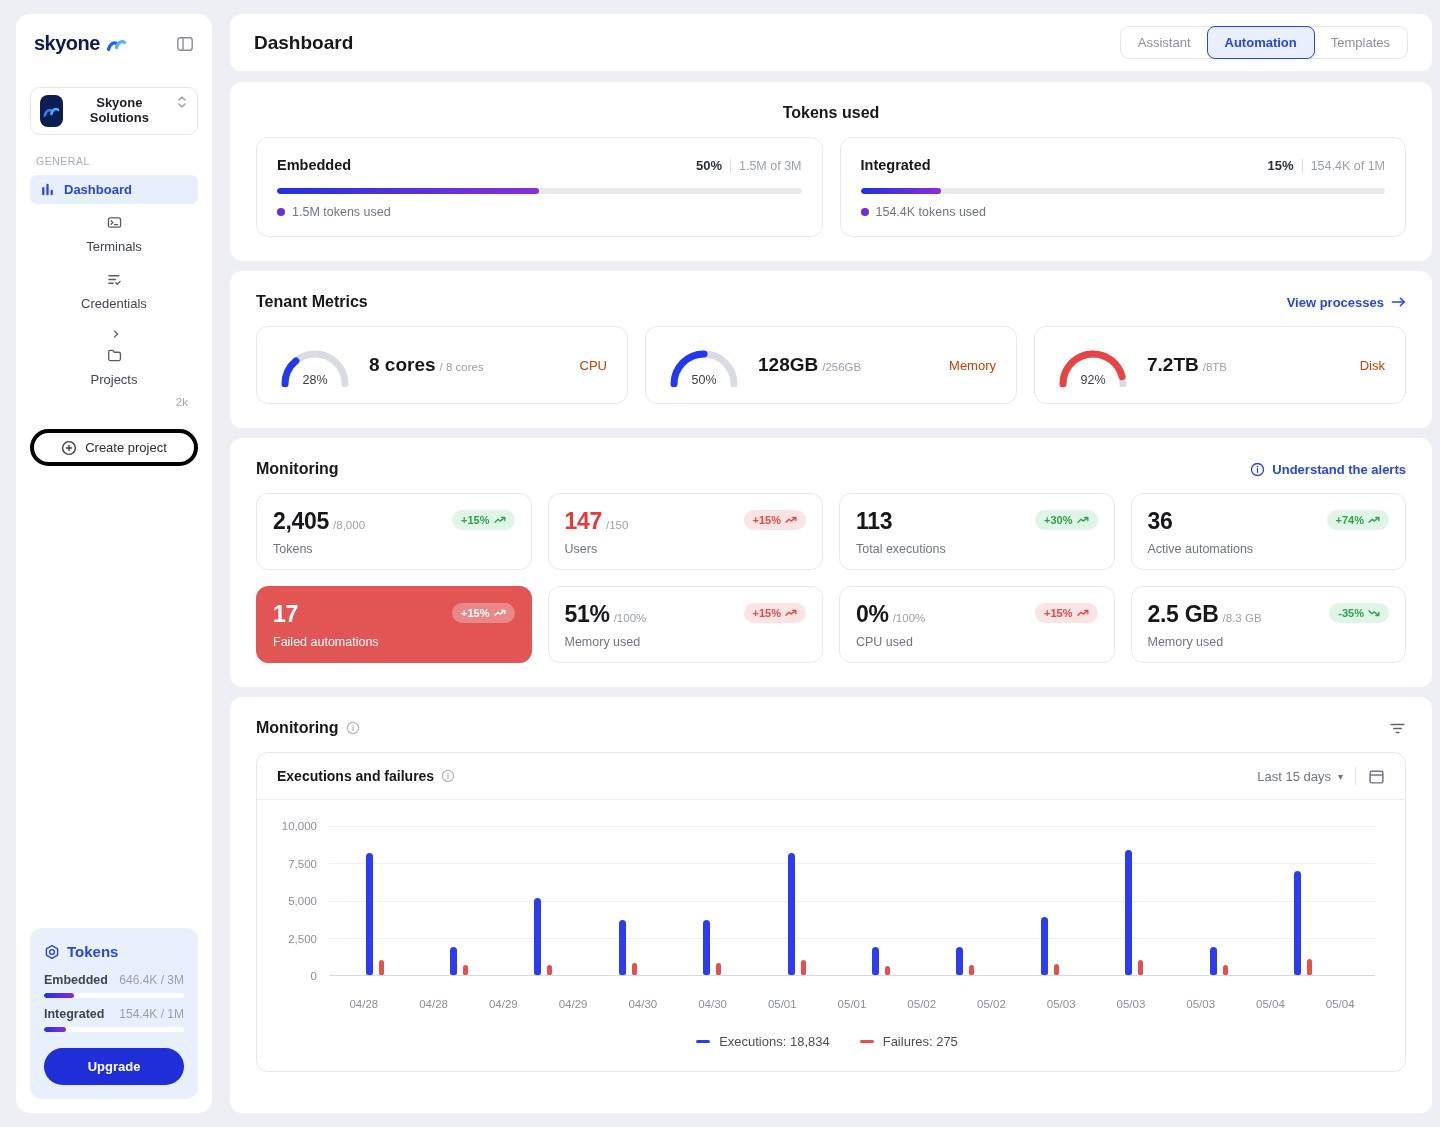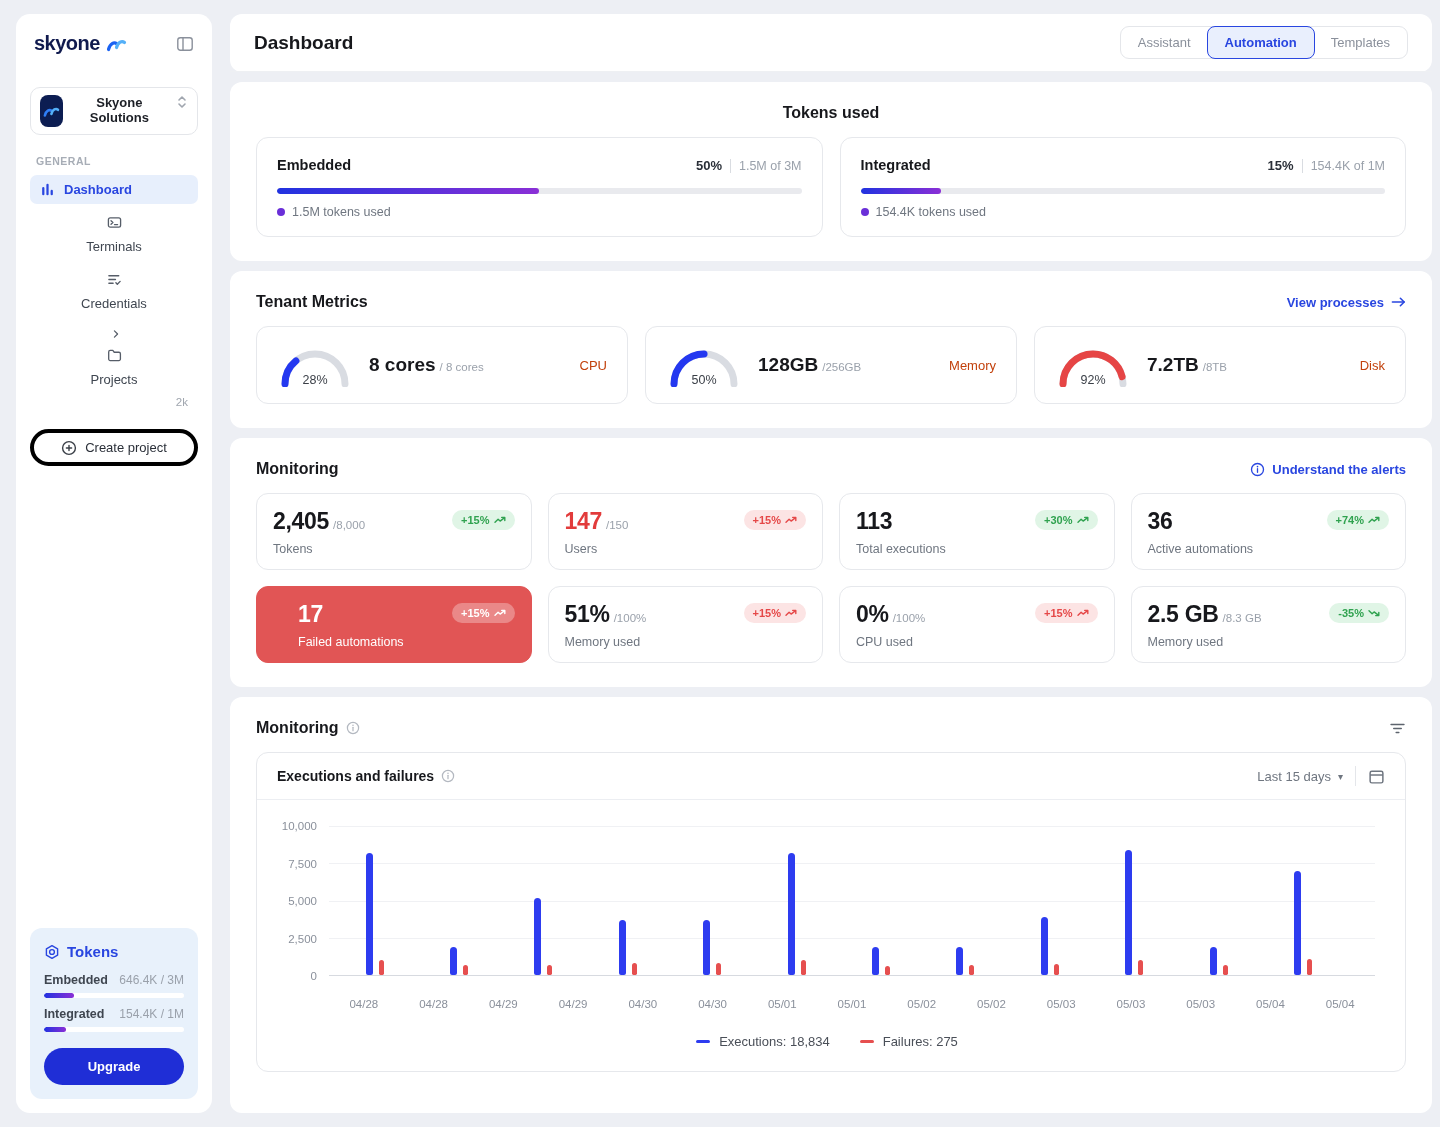--- a/index.html
+++ b/index.html
@@ -18,21 +18,21 @@
   .logo-row { display:flex; align-items:center; padding:0 4px; }
   .logo-text { font-size:20px; font-weight:800; color:#101a4e; letter-spacing:-.5px; }
   .logo-mark { margin-left:5px; }
   .panel-toggle { margin-left:auto; color:#8a909b; background:none; border:none; cursor:pointer; }
   .org-select { margin-top:32px; border:1px solid #e4e6ea; border-radius:10px; padding:7px 9px;
                 display:flex; align-items:flex-start; gap:18px; background:#fff; width:100%; cursor:pointer; }
   .org-avatar { width:32px; height:32px; border-radius:8px; background:#0c1d52;
                 display:flex; align-items:center; justify-content:center; }
   .org-name { font-size:13px; font-weight:600; color:#1c1f26; }
   .org-sort { margin-left:auto; color:#a0a6af; }
-  .nav-section-label { margin:20px 6px 8px; font-size:10.5px; letter-spacing:.05em; color:#a7adb6; font-weight:700; }
+  .nav-section-label { margin:20px 6px 8px; font-size:10.5px; letter-spacing:.05em; color:#a7adb6; font-weight:400; }
   .nav-item { display:flex; align-items:center; gap:9px; padding:7px 10px; border-radius:7px;
               font-size:13px; color:#3f4650; background:none; border:none; width:100%; cursor:pointer; }
   .nav-item + .nav-item { margin-top:4px;flex-direction:column; }
   .nav-item .icon { color:#565d68; }
   .nav-item.active { background:#e7effc; color:#2946e0; font-weight:600; }
   .nav-item.active .icon { color:#2946e0; }
   .nav-badge { margin-left:auto; font-size:11.5px; color:#a0a6af; }
   .nav-chevron { color:#565d68; margin-right:-3px; }
   .create-project { margin-top:14px; border:4px solid #000000; border-radius:999px; height:37px;
                     display:flex; align-items:center; justify-content:center; gap:8px;
@@ -103,21 +103,21 @@
   .stat-value { font-size:23px; font-weight:600; letter-spacing:-.3px; }
   .stat-denom { font-size:11.5px; color:#9aa1ab; margin-left:4px; }
   .stat-label { margin-top:7px; font-size:12.5px; color:#6f7680; }
   .badge { margin-left:auto; display:inline-flex; align-items:center; gap:4px; font-size:11px; font-weight:700;
            padding:4px 9px; border-radius:999px; margin-top:2px; }
   .badge svg { width:12px; height:8px; }
   .badge-green { background:#e0f5e6; color:#2fa24f; }
   .badge-red { background:#fce4e4; color:#e54848; }
   .badge-white { background:rgba(255,255,255,.3); color:#fff; }
   .stat-card.alert { background:#e15555; border-color:#e15555; }
-  .stat-card.alert .stat-value, .stat-card.alert .stat-label { color:#fff;margin-left:25px; }
+  .stat-card.alert .stat-value, .stat-card.alert .stat-label { color:#fff; }
 
   
   .chart-card { border:1px solid #e6e8ec; border-radius:12px; }
   .chart-card-head { display:flex; align-items:center; padding:13px 20px; border-bottom:1px solid #eceef2; }
   .chart-card-title { font-size:14px; font-weight:600; display:flex; align-items:center; gap:7px; }
   .chart-controls { margin-left:auto; display:flex; align-items:center; gap:12px; }
   .range-btn { display:flex; align-items:center; gap:7px; background:none; border:none; font-size:13px; color:#6f7680; cursor:pointer; }
   .chev-down { font-size:10px; color:#6f7680; }
   .cal-btn { background:none; border:none; color:#6f7680; cursor:pointer; }
   .info-icon { color:#b3b8c0; }

